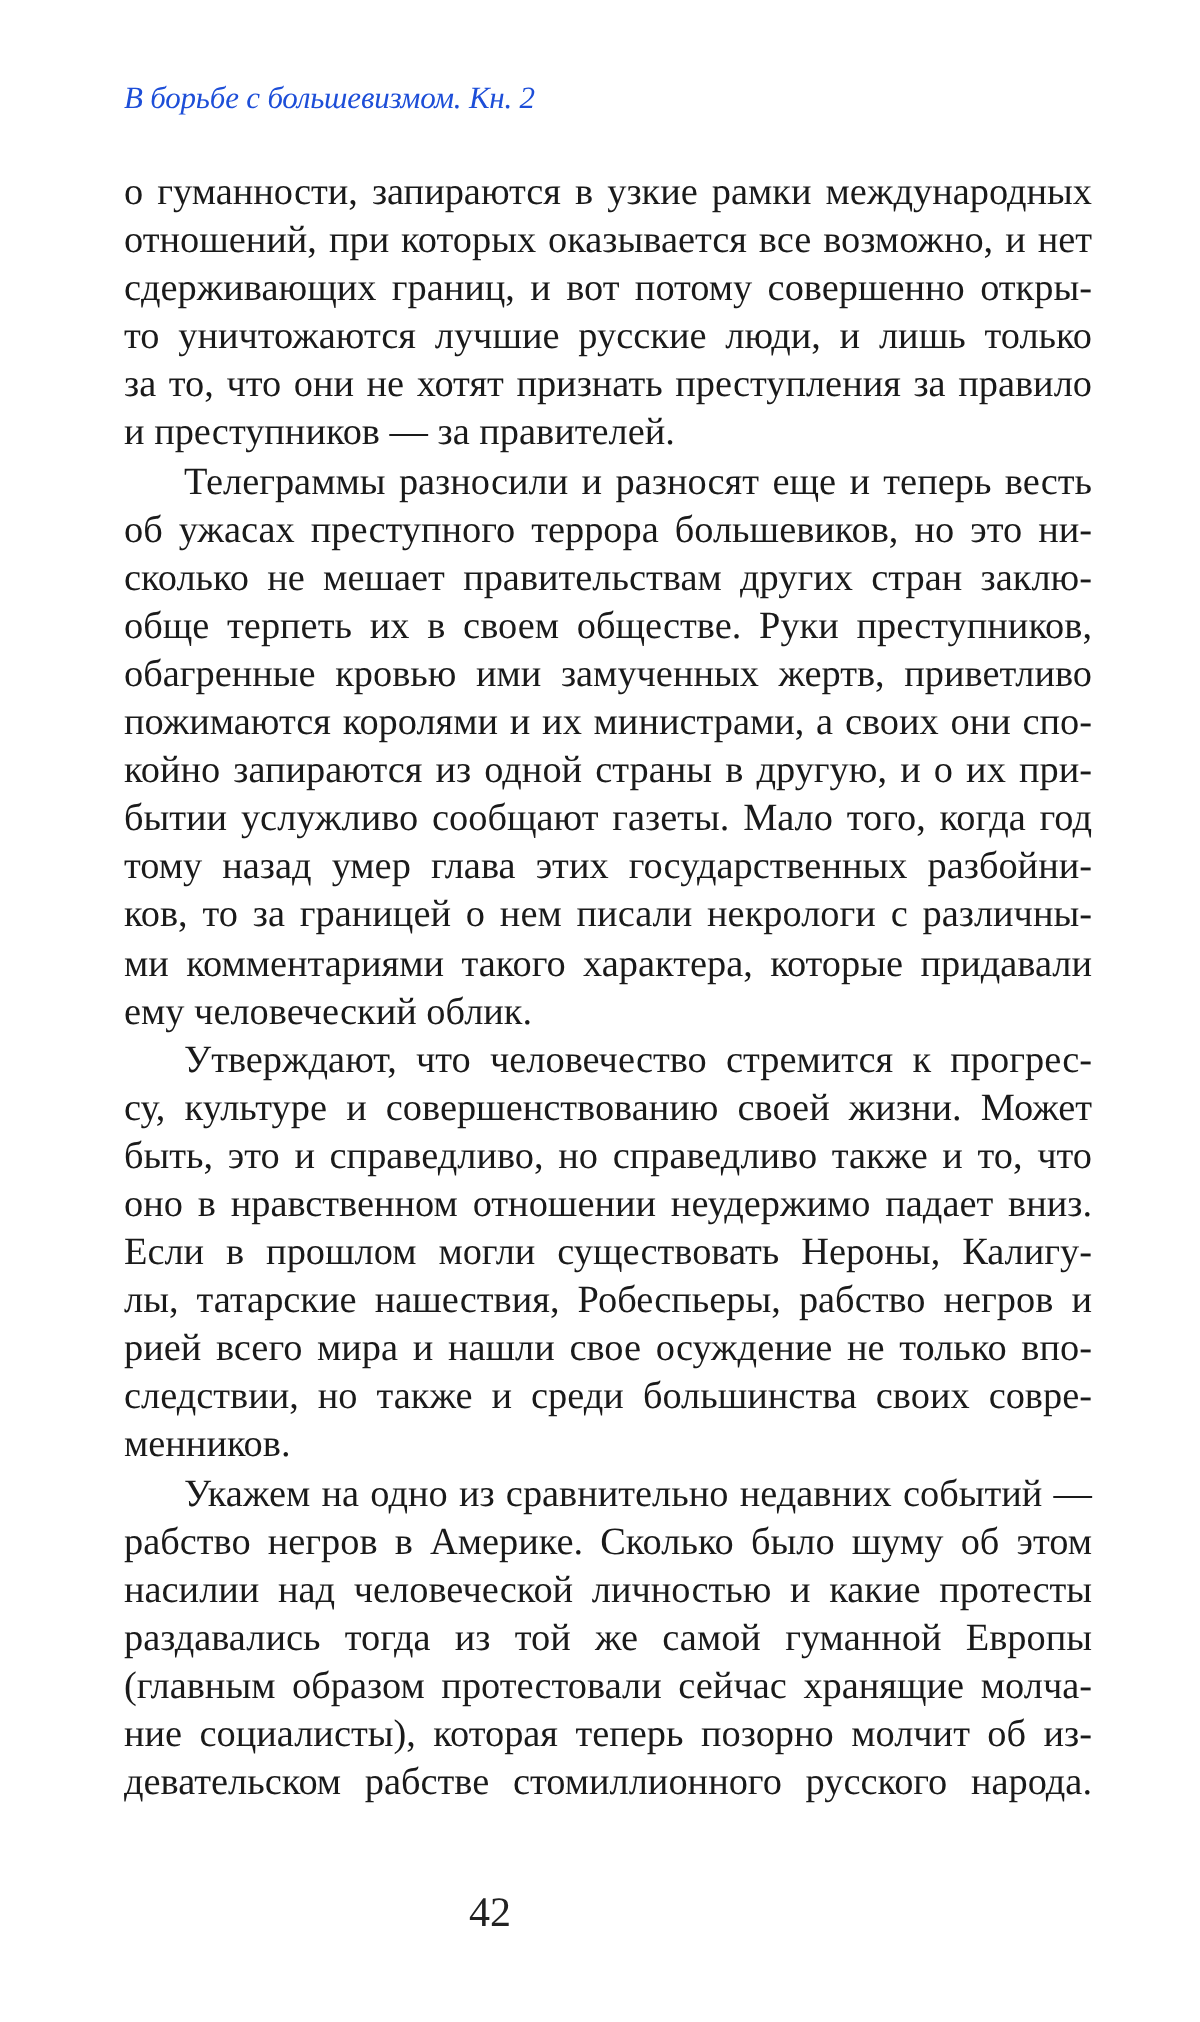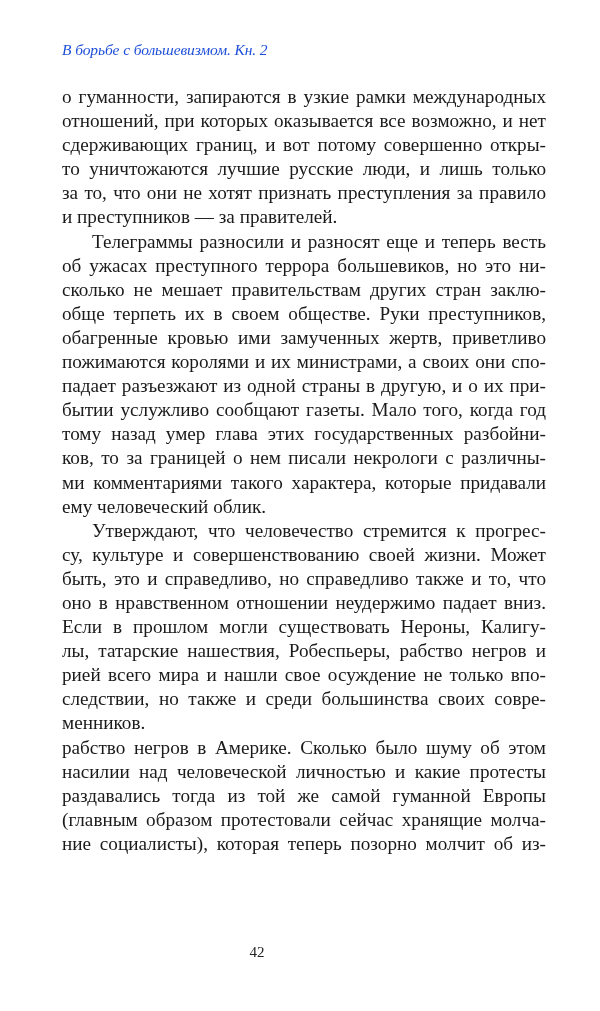--- a/index.html
+++ b/index.html
@@ -41,25 +41,25 @@
       overflow: visible;
     }
     .line.last {
       text-align-last: left;
     }
     .line.indent {
       padding-left: 30px;
     }
     .page-number {
       position: absolute;
-      left: 12px;
+      left: 0;
       width: 490px;
       top: 944px;
       text-align: center;
-      font-size: 15px;
+      font-size: 21px;
       color: #222;
     }
   </style>
 </head>
 <body>
 
 <div class="running-header">В борьбе с большевизмом. Кн. 2</div>
 
 <div class="text-block">
 
@@ -72,42 +72,44 @@
     <span class="line last" style="white-space: normal;">и преступников — за правителей.</span>
   </div>
 
   <div>
     <span class="line indent" style="white-space: normal; text-align-last: justify;">Телеграммы разносили и разносят еще и теперь весть</span>
     <span class="line" style="white-space: normal; text-align-last: justify;">об ужасах преступного террора большевиков, но это ни-</span>
     <span class="line" style="white-space: normal; text-align-last: justify;">сколько не мешает правительствам других стран заклю-</span>
     <span class="line" style="white-space: normal; text-align-last: justify;">обще терпеть их в своем обществе. Руки преступников,</span>
     <span class="line" style="white-space: normal; text-align-last: justify;">обагренные кровью ими замученных жертв, приветливо</span>
     <span class="line" style="white-space: normal; text-align-last: justify;">пожимаются королями и их министрами, а своих они спо-</span>
-    <span class="line" style="white-space: normal; text-align-last: justify;">падает разъезжают из одной страны в другую, и о их при-</span>
+    <span class="line" style="white-space: normal; text-align-last: justify;">койно запираются из одной страны в другую, и о их при-</span>
     <span class="line" style="white-space: normal; text-align-last: justify;">бытии услужливо сообщают газеты. Мало того, когда год</span>
     <span class="line" style="white-space: normal; text-align-last: justify;">тому назад умер глава этих государственных разбойни-</span>
     <span class="line" style="white-space: normal; text-align-last: justify;">ков, то за границей о нем писали некрологи с различны-</span>
     <span class="line" style="white-space: normal; text-align-last: justify;">ми комментариями такого характера, которые придавали</span>
     <span class="line last" style="white-space: normal;">ему человеческий облик.</span>
   </div>
 
   <div>
     <span class="line indent" style="white-space: normal; text-align-last: justify;">Утверждают, что человечество стремится к прогрес-</span>
     <span class="line" style="white-space: normal; text-align-last: justify;">су, культуре и совершенствованию своей жизни. Может</span>
     <span class="line" style="white-space: normal; text-align-last: justify;">быть, это и справедливо, но справедливо также и то, что</span>
     <span class="line" style="white-space: normal; text-align-last: justify;">оно в нравственном отношении неудержимо падает вниз.</span>
     <span class="line" style="white-space: normal; text-align-last: justify;">Если в прошлом могли существовать Нероны, Калигу-</span>
     <span class="line" style="white-space: normal; text-align-last: justify;">лы, татарские нашествия, Робеспьеры, рабство негров и</span>
     <span class="line" style="white-space: normal; text-align-last: justify;">рией всего мира и нашли свое осуждение не только впо-</span>
     <span class="line" style="white-space: normal; text-align-last: justify;">следствии, но также и среди большинства своих совре-</span>
     <span class="line last" style="white-space: normal;">менников.</span>
   </div>
 
   <div>
+    <span class="line indent" style="white-space: normal; text-align-last: justify;">Укажем на одно из сравнительно недавних событий —</span>
     <span class="line" style="white-space: normal; text-align-last: justify;">рабство негров в Америке. Сколько было шуму об этом</span>
     <span class="line" style="white-space: normal; text-align-last: justify;">насилии над человеческой личностью и какие протесты</span>
     <span class="line" style="white-space: normal; text-align-last: justify;">раздавались тогда из той же самой гуманной Европы</span>
     <span class="line" style="white-space: normal; text-align-last: justify;">(главным образом протестовали сейчас хранящие молча-</span>
     <span class="line" style="white-space: normal; text-align-last: justify;">ние социалисты), которая теперь позорно молчит об из-</span>
+    <span class="line" style="white-space: normal; text-align-last: justify;">девательском рабстве стомиллионного русского народа.</span>
   </div>
 </div>
 
 <div class="page-number">42</div>
 
 </body></html>

